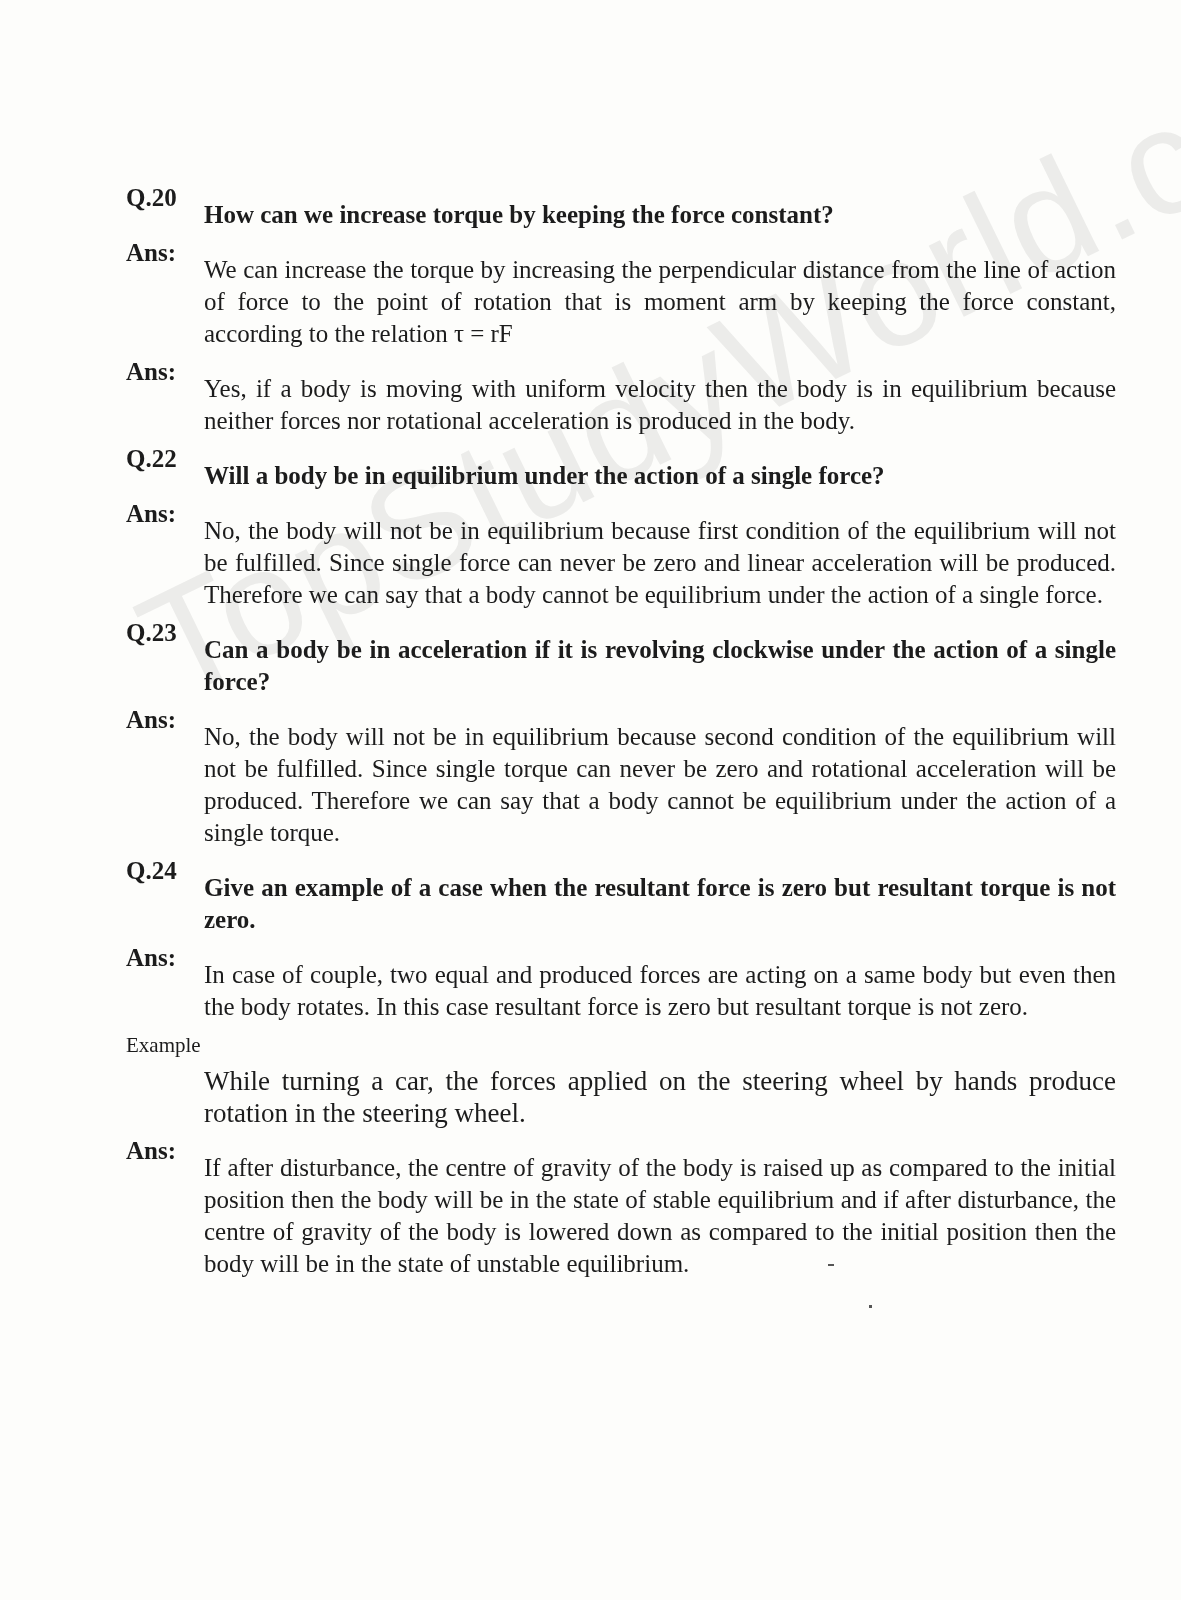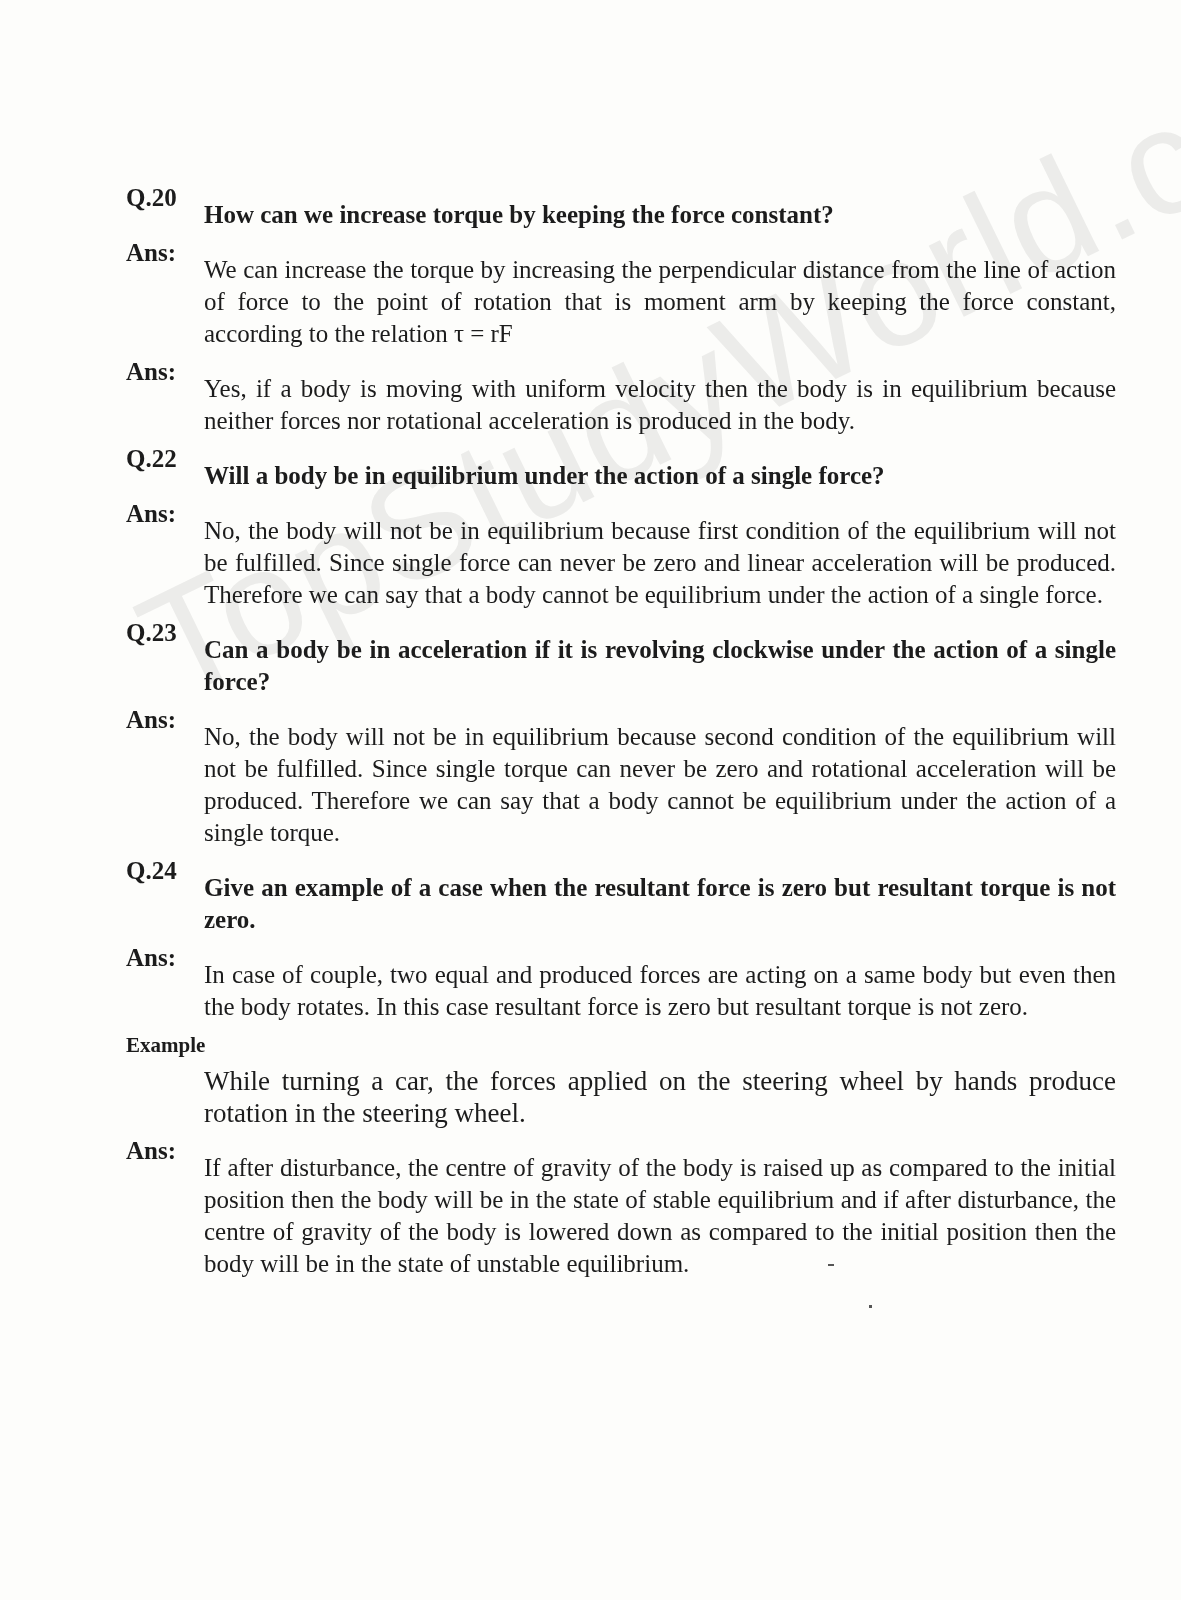--- a/index.html
+++ b/index.html
@@ -30,21 +30,21 @@
     width: 990px;
     z-index: 1;
   }
   .qa { display: flex; margin-bottom: 6px; }
   .lbl {
     width: 78px; flex: none;
     font-weight: bold; font-size: 25px; line-height: 32px;
   }
   .txt { flex: 1; font-size: 25px; line-height: 32px; text-align: justify; margin-top: 17px; }
   .q .txt { font-weight: bold; }
-  .heading { font-weight: bold; font-size: 21px; line-height: 32px; margin-bottom: 4px; }
+  .heading { font-weight: normal; font-size: 21px; line-height: 32px; margin-bottom: 4px; }
   .indent { padding-left: 78px; font-size: 27px; line-height: 32px; text-align: justify; margin-bottom: 6px; }
   .dot { position: absolute; width: 6px; height: 2px; background: #555; z-index: 1; }
 </style>
 </head>
 <body>
 
 <div class="watermark">TopStudyWorld.com</div>
 
 <div class="page">
 

